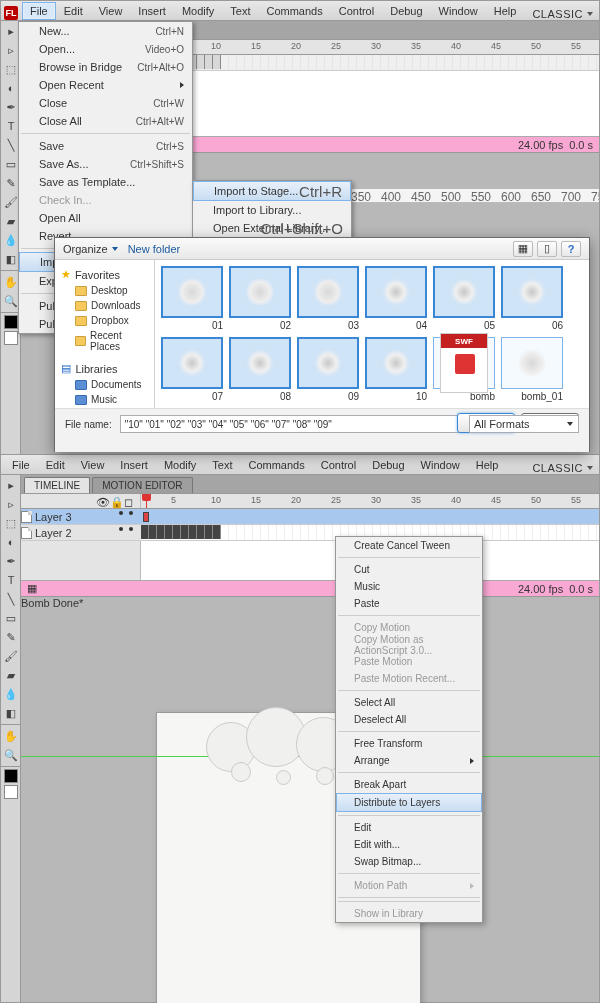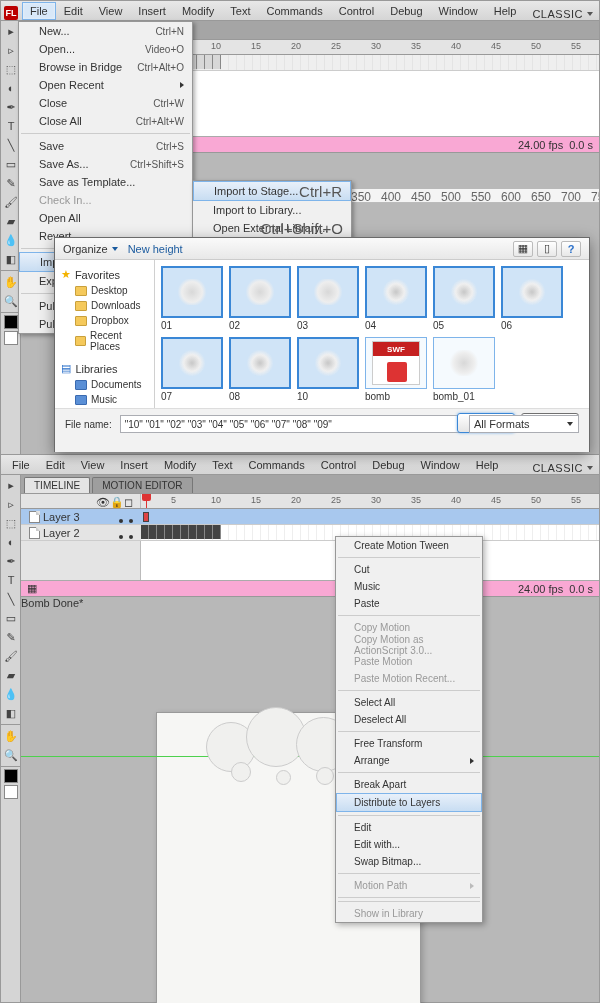--- a/index.html
+++ b/index.html
@@ -17,21 +17,21 @@
 .tab{background:#9e9e9e;border:1px solid #777;border-bottom:none;padding:2px 9px 2px 9px;font-size:10px;color:#333;border-radius:2px 2px 0 0;margin-right:2px}
 .tab.active{background:#e4e4e4}
 .timeline-head{height:16px;background:#e4e4e4;border-top:1px solid #999;border-bottom:1px solid #999;display:flex}
 .timeline-head .left{width:120px;border-right:1px solid #bbb;display:flex;align-items:center}
 .timeline-head .icons{display:flex;gap:4px;margin-left:auto;margin-right:6px}
 .timeline-head .ico{width:10px;height:10px;display:block}
 .ruler-tl{flex:1;display:flex;align-items:center;position:relative;background:#e4e4e4;overflow:hidden}
 .ruler-tl .num{position:absolute;font-size:9px;color:#666;top:1px}
 .layer-row{height:16px;background:#e4e4e4;border-bottom:1px solid #ccc;display:flex;align-items:center}
 .layer-row.sel{background:#a8c8ee}
-.layer-row .lp{width:120px;display:flex;align-items:flex-end;padding-left:8px;gap:3px}
+.layer-row .lp{width:120px;display:flex;align-items:flex-start;padding-left:0;gap:3px}
 .layer-row .page-ico{width:11px;height:12px;border:1px solid #888;background:#fff;position:relative}
 .layer-row .page-ico:after{content:'';position:absolute;right:-1px;top:-1px;border-top:4px solid #e4e4e4;border-left:4px solid #ccc}
 .layer-row .dots{display:flex;gap:6px;margin-left:auto;margin-right:8px}
 .layer-row .dot{width:4px;height:4px;background:#333;border-radius:50%}
 .layer-row .frames{flex:1;height:100%;background:repeating-linear-gradient(to right,#efefef 0 7px,#e4e4e4 7px 8px);position:relative}
 .frames .keyf{position:absolute;top:3px;width:6px;height:10px;background:#fff;border:1px solid #444}
 .frames .keyf.red{background:#d44}
 .tl-gap{height:66px;background:#e4e4e4;border-bottom:1px solid #aaa;display:flex}
 .tl-gap .left{width:120px;border-right:1px solid #bbb}
 .tl-gap .right{flex:1;background:#fff;margin:0}
@@ -67,24 +67,24 @@
 .dialog .tree .hdr .star{color:#f3b300}
 .dialog .tree .lib{color:#2a6fc9}
 .dialog .tree .item{display:flex;align-items:center;gap:4px;padding:2px 4px 2px 18px;font-size:10px}
 .dialog .tree .ficon{width:12px;height:10px;background:#f5c95b;border:1px solid #c9a03c;border-radius:1px}
 .dialog .tree .ficon.blue{background:#5a8fd6;border-color:#3a6ab0}
 .dialog .grid{flex:1;padding:6px;overflow:hidden}
 .dialog .thumbs{display:flex;flex-wrap:wrap;gap:6px}
 .dialog .thumb{width:62px}
 .dialog .thumb .box{width:62px;height:52px;border:1px solid #7eb4ea;background:#f5fafe;display:flex;align-items:center;justify-content:center;position:relative}
 .dialog .thumb.sel .box{background:#d0e4f7;border:2px solid #3a87d6}
-.dialog .thumb .lbl{text-align:left;font-size:10px;padding-top:2px}
+.dialog .thumb .lbl{text-align:right;font-size:10px;padding-top:2px}
 .dialog .thumb .sketch{width:32px;height:26px;background:radial-gradient(circle,#d8d8d8 0%,#eee 50%,transparent 70%)}
 .dialog .thumb .sketch.exp{background:radial-gradient(circle,#bbb 0%,#ddd 40%,transparent 65%);filter:contrast(1.2)}
-.dialog .thumb .swf{width:48px;height:44px;background:#fff;border:1px solid #ccc;position:relative}
+.dialog .thumb .swf{width:48px;height:60px;background:#fff;border:1px solid #ccc;position:relative}
 .dialog .thumb .swf .band{position:absolute;top:0;left:0;right:0;height:14px;background:#c52020;color:#fff;font-size:8px;font-weight:bold;display:flex;align-items:center;justify-content:center}
 .dialog .thumb .swf .flogo{position:absolute;top:20px;left:14px;width:20px;height:20px;background:#d33;border-radius:2px}
 .dialog .dfoot{height:44px;border-top:1px solid #ddd;background:#f2f2f2;padding:4px 10px}
 .dialog .frow{display:flex;align-items:center;gap:8px;height:22px}
 .dialog .frow label{font-size:10px}
 .dialog .frow input,.dialog .frow .sel{height:18px;border:1px solid #abadb3;padding:0 4px;font-size:10px;background:#fff}
 .dialog .frow input{flex:1}
 .dialog .frow .sel{width:110px;position:relative;display:flex;align-items:center}
 .dialog .frow .sel .tri{position:absolute;right:5px;border-left:3px solid transparent;border-right:3px solid transparent;border-top:4px solid #333}
 .dialog .btns{display:flex;gap:6px;justify-content:flex-end;margin-top:-22px}
@@ -277,21 +277,21 @@
       <div class="row">Open External Library...<span class="sc">Ctrl+Shift+O</span></div>
       <div class="row">Import Video...</div>
     </div>
 
   <div class="dialog">
     <div class="dtop">
       <span class="org">
           <span>Organize</span>
           <span class="tri"></span>
         </span>
-      <span class="nf">New height</span>
+      <span class="nf">New folder</span>
       <div class="vbtns">
         <div class="vb">▦</div>
         <div class="vb">▯</div>
         <div class="vb" style="color:#2a6fc9;font-weight:bold">?</div>
       </div>
     </div>
     <div class="dbody">
       <div class="tree">
         <div class="hdr">
             <span class="star">★</span>
@@ -356,20 +356,26 @@
               <div class="box">
                 <div class="sketch exp"></div>
               </div>
               <div class="lbl">07</div>
             </div>
             <div class="thumb sel">
               <div class="box">
                 <div class="sketch exp"></div>
               </div>
               <div class="lbl">08</div>
+            </div>
+            <div class="thumb sel">
+              <div class="box">
+                <div class="sketch exp"></div>
+              </div>
+              <div class="lbl">09</div>
             </div>
             <div class="thumb sel">
               <div class="box">
                 <div class="sketch exp"></div>
               </div>
               <div class="lbl">10</div>
             </div>
             <div class="thumb">
               <div class="box">
                 <div class="swf">
@@ -560,21 +566,21 @@
       <div class="blob" style="left:20px;top:20px;width:50px;height:50px"></div>
       <div class="blob" style="left:60px;top:5px;width:60px;height:60px"></div>
       <div class="blob" style="left:110px;top:15px;width:55px;height:55px"></div>
       <div class="blob" style="left:45px;top:60px;width:20px;height:20px"></div>
       <div class="blob" style="left:90px;top:68px;width:15px;height:15px"></div>
       <div class="blob" style="left:130px;top:65px;width:18px;height:18px"></div>
     </div>
   </div>
 
   <div class="ctx-menu" id="ctx-menu">
-      <div class="row">Create Motion Tween</div>
+      <div class="row">Create Cancel Tween</div>
       <div class="msep"></div>
       <div class="row">Cut</div>
       <div class="row">Music</div>
       <div class="row">Paste</div>
       <div class="msep"></div>
       <div class="row dis">Copy Motion</div>
       <div class="row dis">Copy Motion as ActionScript 3.0...</div>
       <div class="row dis">Paste Motion</div>
       <div class="row dis">Paste Motion Recent...</div>
       <div class="msep"></div>

